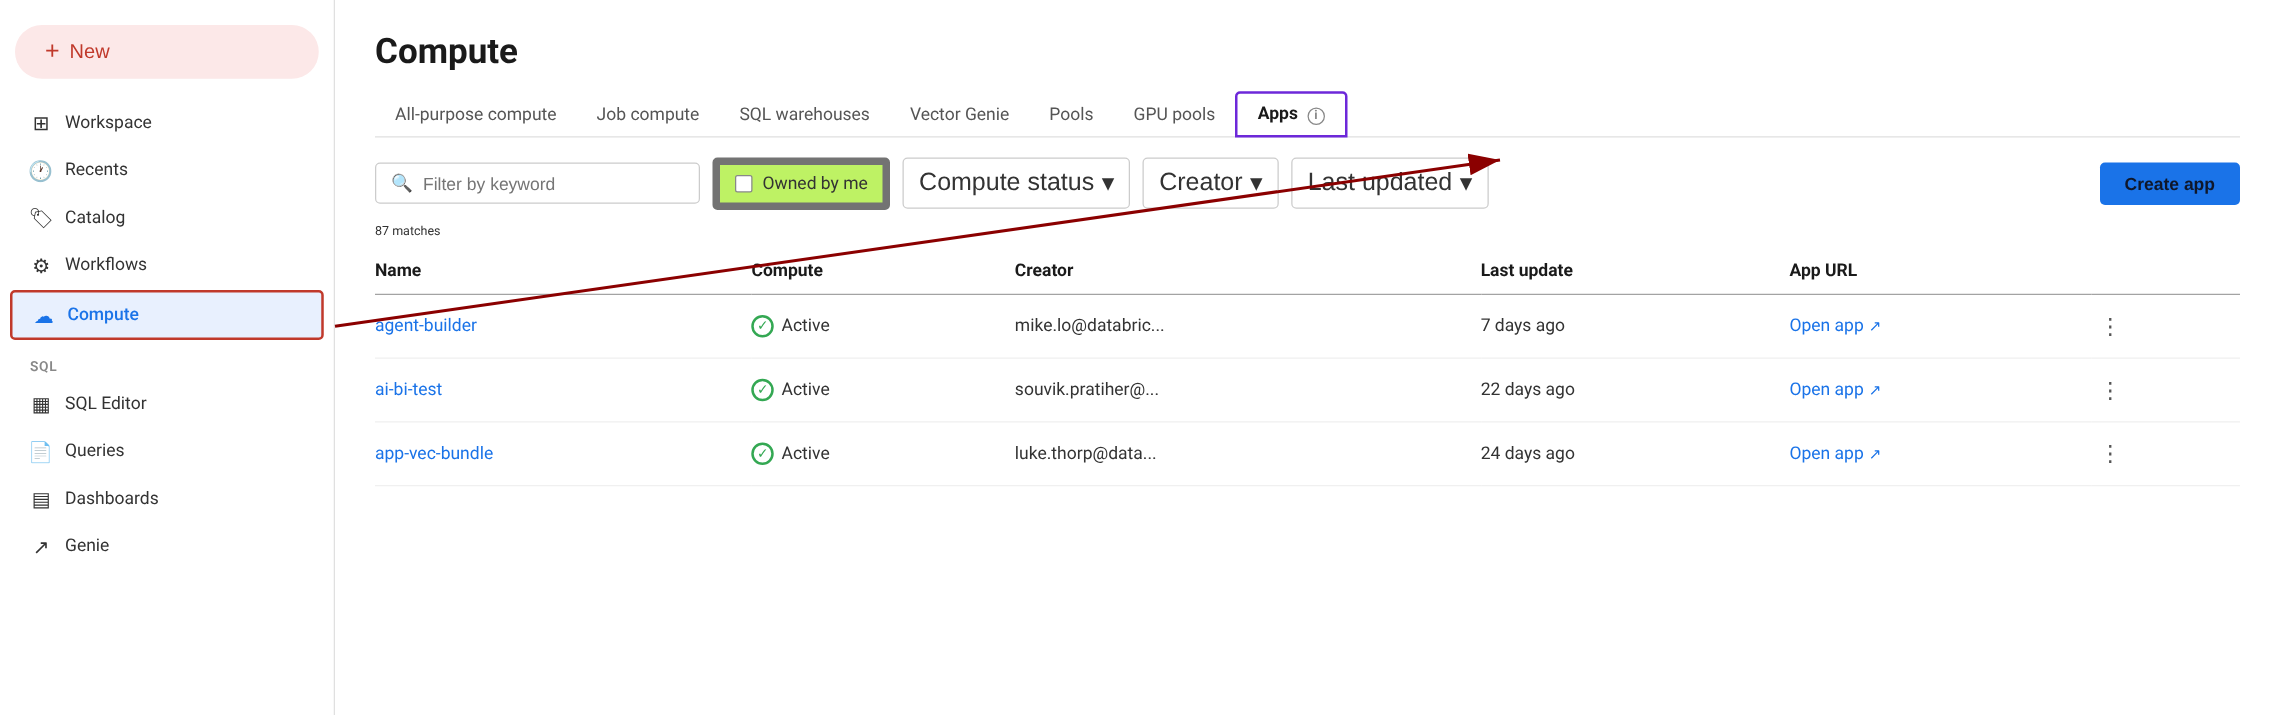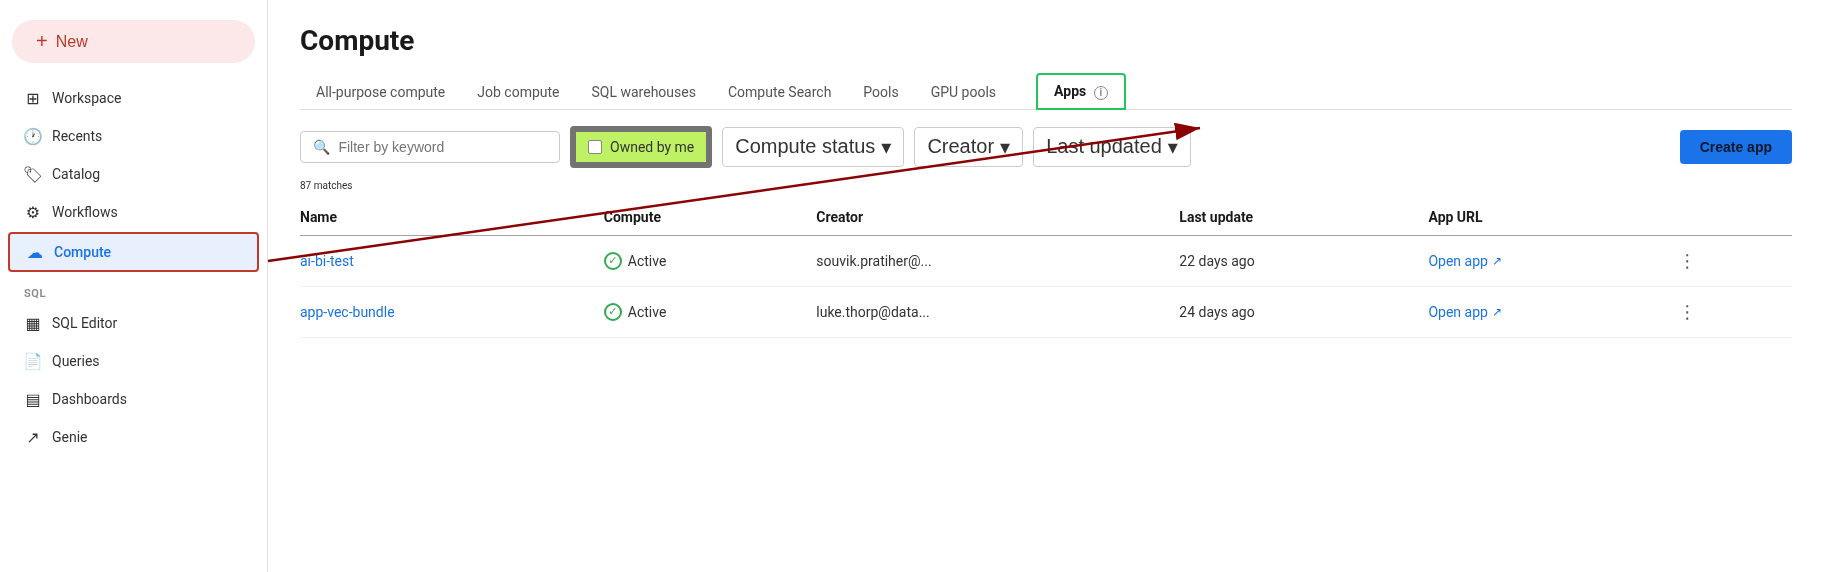--- a/index.html
+++ b/index.html
@@ -99,25 +99,24 @@
       color: #555;
       cursor: pointer;
       border-bottom: 2px solid transparent;
       margin-bottom: -1px;
       white-space: nowrap;
     }
     .tab.active {
       color: #1a1a1a;
       font-weight: 700;
       border-bottom: 2px solid #1a73e8;
-      border: 2px solid #22c55e;
+      border: 2px solid #6d28d9;
       border-radius: 4px 4px 0 0;
       background: #fff;
       margin-bottom: -1px;
-      margin-left: 24px;
     }
     .tab-info-icon {
       display: inline-flex;
       align-items: center;
       justify-content: center;
       width: 14px;
       height: 14px;
       border-radius: 50%;
       border: 1px solid #888;
       font-size: 10px;
@@ -344,21 +343,21 @@
       <div class="tab">
         <span>All-purpose compute</span>
       </div>
       <div class="tab">
         <span>Job compute</span>
       </div>
       <div class="tab">
         <span>SQL warehouses</span>
       </div>
       <div class="tab">
-        <span>Compute Search</span>
+        <span>Vector Genie</span>
       </div>
       <div class="tab">
         <span>Pools</span>
       </div>
       <div class="tab">
         <span>GPU pools</span>
       </div>
       <div class="tab active">
         <span>Apps</span>
         <span class="tab-info-icon">i</span>
@@ -405,20 +404,41 @@
         <tr>
           <th><span>Name</span></th>
           <th><span>Compute</span></th>
           <th><span>Creator</span></th>
           <th><span>Last update</span></th>
           <th><span>App URL</span></th>
           <th></th>
         </tr>
       </thead>
       <tbody id="table-body">
+      <tr>
+      <td>
+        <a class="app-link">agent-builder</a>
+      </td>
+      <td>
+        <div class="status-active">
+          <div class="status-icon">✓</div>
+          <span>Active</span>
+        </div>
+      </td>
+      <td>mike.lo@databric...</td>
+      <td>7 days ago</td>
+      <td>
+        <span class="open-app-link">
+          Open app <span class="external-icon">↗</span>
+        </span>
+      </td>
+      <td>
+        <button class="more-btn">⋮</button>
+      </td>
+    </tr>
           <tr>
       <td>
         <a class="app-link">ai-bi-test</a>
       </td>
       <td>
         <div class="status-active">
           <div class="status-icon">✓</div>
           <span>Active</span>
         </div>
       </td>

